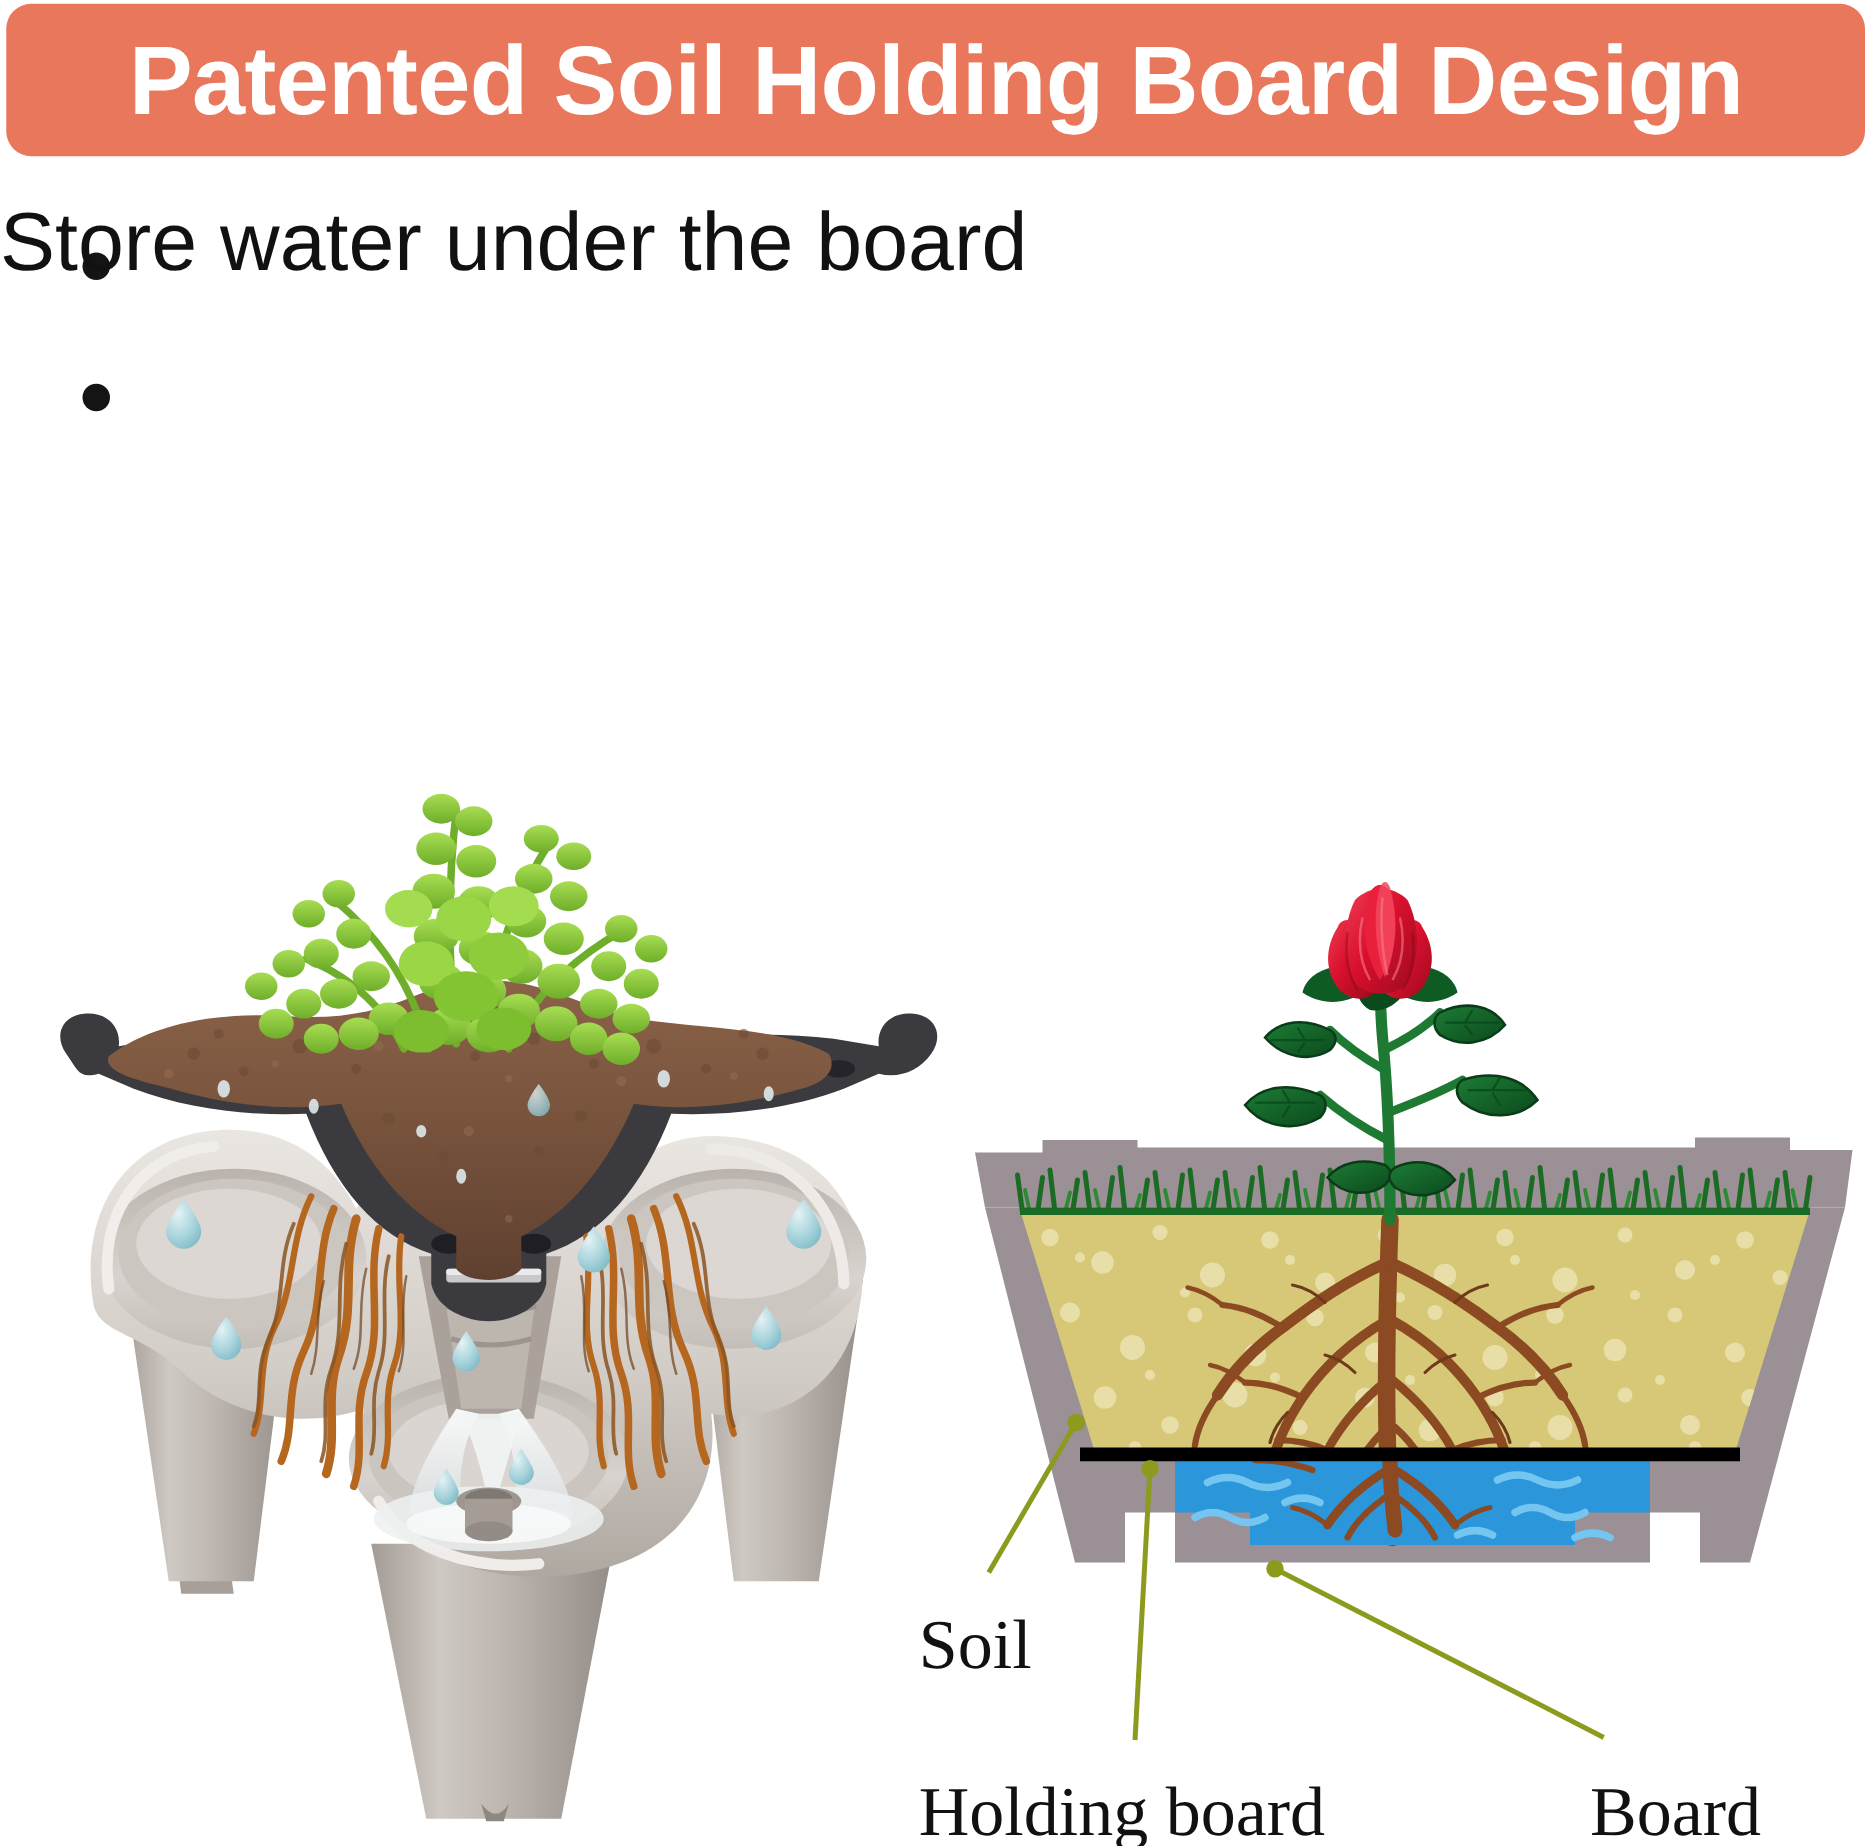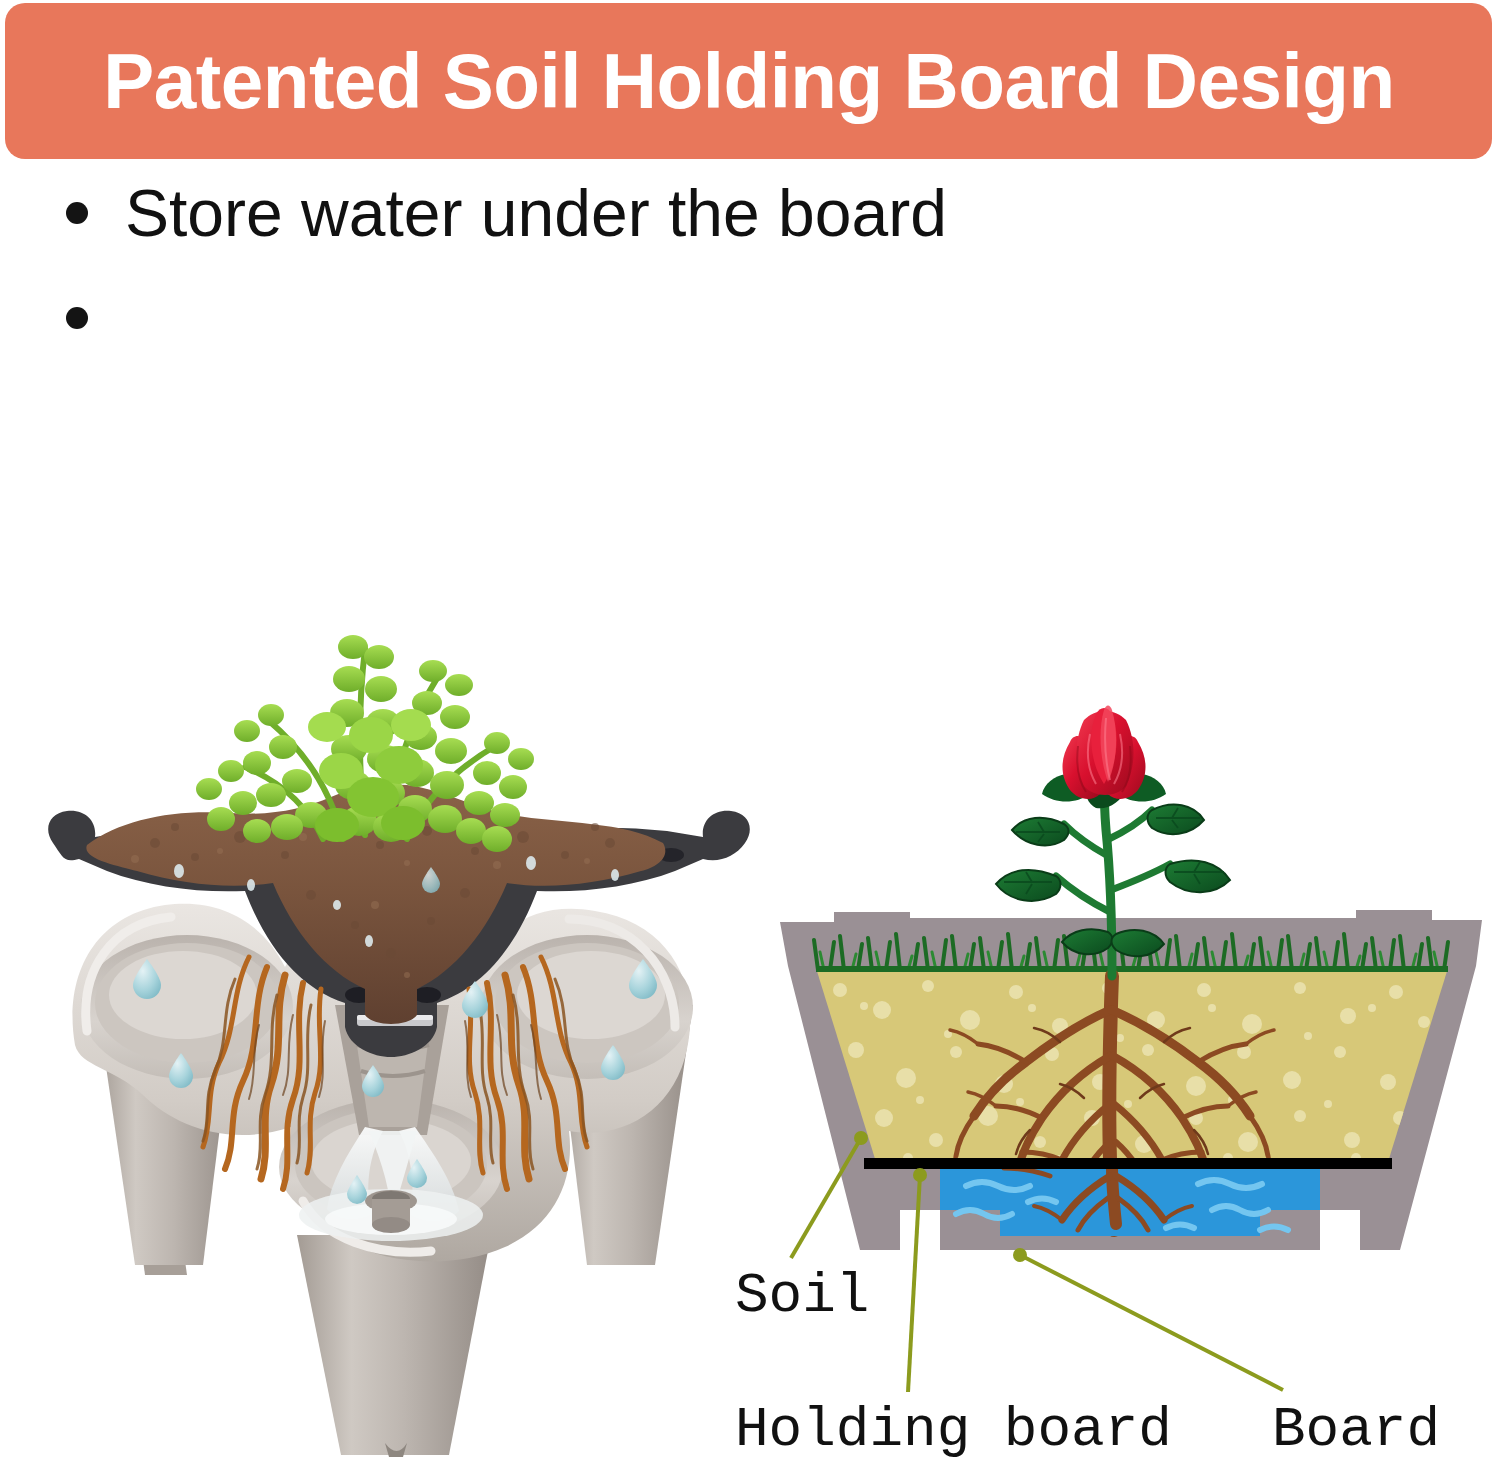--- a/index.html
+++ b/index.html
@@ -15,21 +15,21 @@
     font-family: "Liberation Sans", sans-serif;
     -webkit-font-smoothing: antialiased;
   }
 
   
   #header-banner {
     position: absolute;
     left: 5px;
     top: 3px;
     width: 1487px;
-    height: 156px;
+    height: 122px;
     background: #E8775B;
     border-radius: 20px;
     box-sizing: border-box;
     display: flex;
     align-items: center;
     justify-content: center;
   }
   #header-title {
     color: #FFFFFF;
     font-family: "Liberation Sans Narrow", "Liberation Sans", sans-serif;
@@ -48,23 +48,21 @@
     left: 0;
     top: 160px;
     width: 1500px;
     list-style: none;
     margin: 0;
     padding: 0;
   }
   .feature-item {
     position: relative;
     height: 105px;
-    padding-left: 125px;
     display: flex;
-    align-items: center;
   }
   .feature-bullet {
     position: absolute;
     left: 66px;
     top: 42px;
     width: 22px;
     height: 22px;
     background: #141414;
     border-radius: 50%;
   }
@@ -93,25 +91,26 @@
     left: 760px;
     top: 690px;
     width: 740px;
     height: 600px;
   }
   #right-illustration svg { display: block; }
 
   
   .callout-label {
     position: absolute;
-    font-family: Liberation Mono, monospace;
+    font-family: Liberation Serif, serif;
     font-size: 56px;
     color: #111111;
     white-space: nowrap;
     line-height: 1;
+    margin-top: 20px;
   }
   #label-soil  { left: 735px;  top: 1268px; }
   #label-board { left: 735px;  top: 1402px; }
   #label-water { left: 1272px; top: 1402px; }
 
   #callout-lines {
     position: absolute;
     left: 0;
     top: 0;
     width: 1500px;

